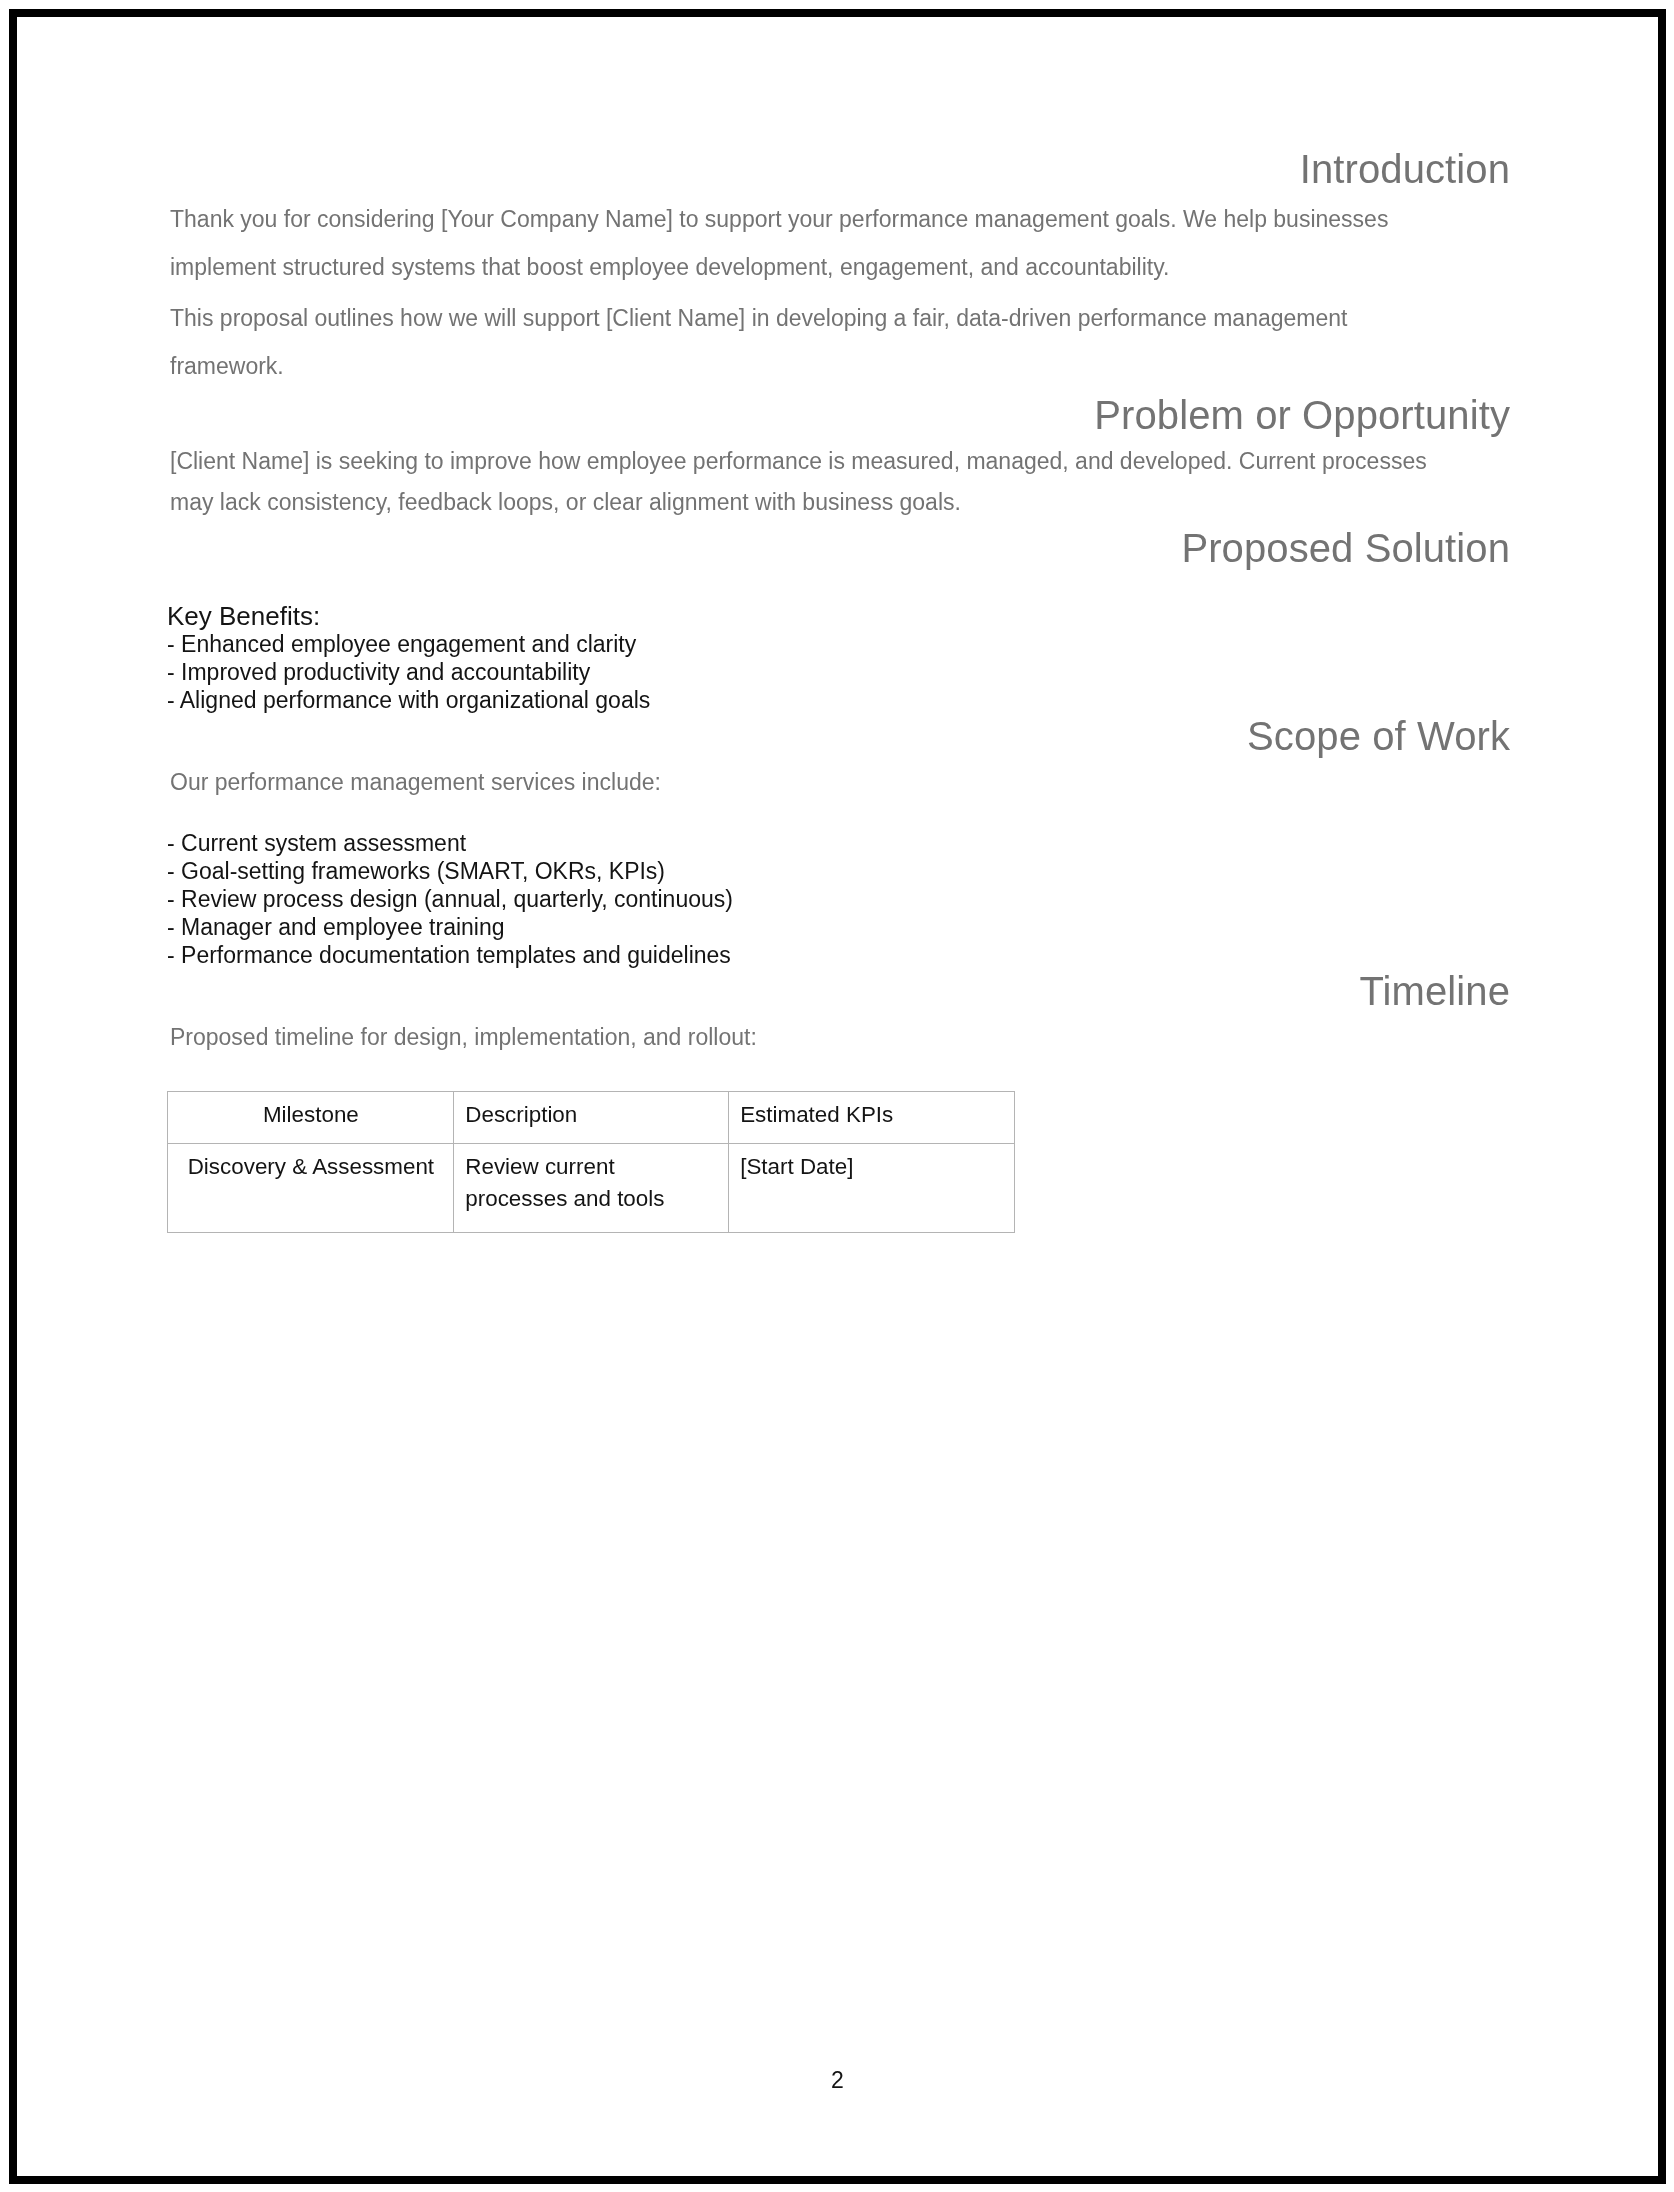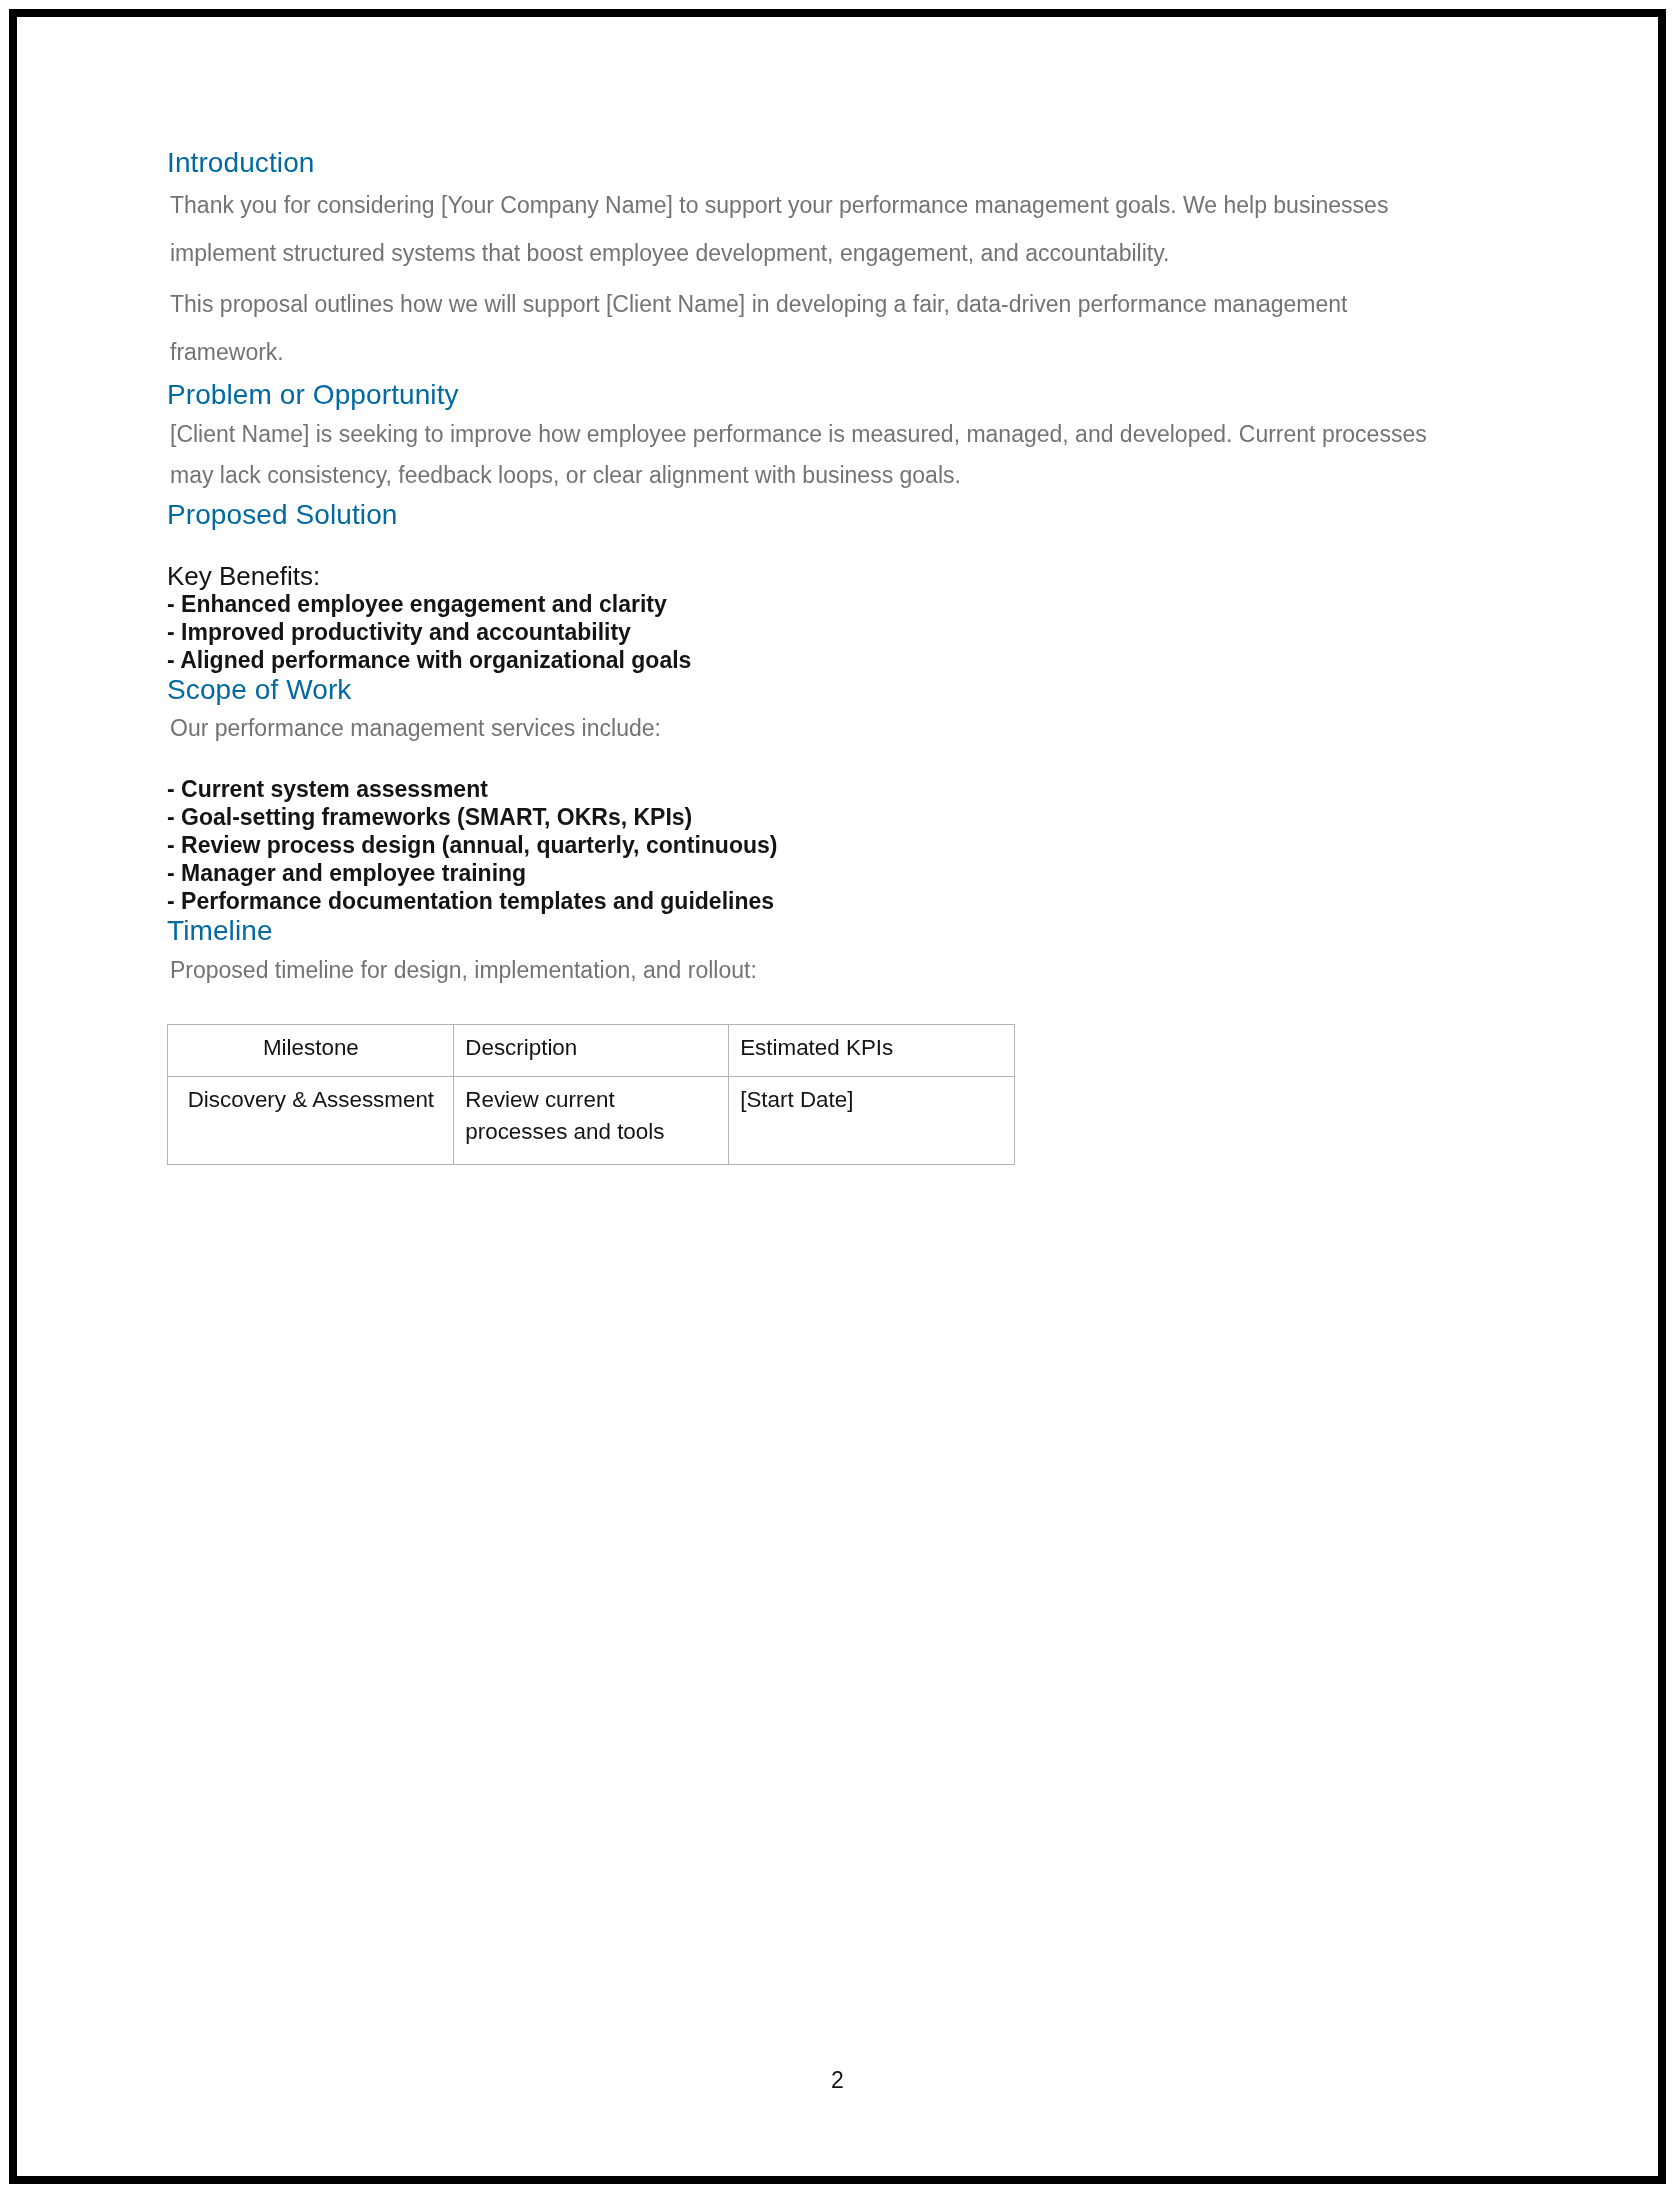--- a/index.html
+++ b/index.html
@@ -33,27 +33,28 @@
   .content {
     position: absolute;
     left: 167px;
     top: 147px;
     width: 1343px;
   }
 
   
   h1.doc-heading {
     font-family: "Liberation Sans", sans-serif;
-    font-size: 28px;
+    font-size: 40px;
     font-weight: 300;
-    color: #0369a1;
+    color: #737373;
     margin: 0;
     padding: 0;
     line-height: 1.12;
     letter-spacing: 0.1px;
+    text-align: right;
   }
 
   .sec-intro     { margin-top: 0; }
   .sec-problem   { margin-top: 72px; }
   .sec-solution  { margin-top: 74px; }
   .sec-scope     { margin-top: 75px; }
   .sec-timeline  { margin-top: 74px; }
 
   
   p.body {
@@ -74,21 +75,21 @@
   .gap-para-lg      { margin-top: 30px; }
 
   
   .dash-list {
     margin: 0;
     padding: 0;
     list-style: none;
   }
   .dash-list li {
     font-size: 23px;
-    font-weight: 700;
+    font-weight: 400;
     color: #141414;
     line-height: 28px;
     margin: 0;
     padding: 0;
     white-space: nowrap;
   }
   .dash-list.spaced li {
     line-height: 28px;
     margin-bottom: 0;
   }

